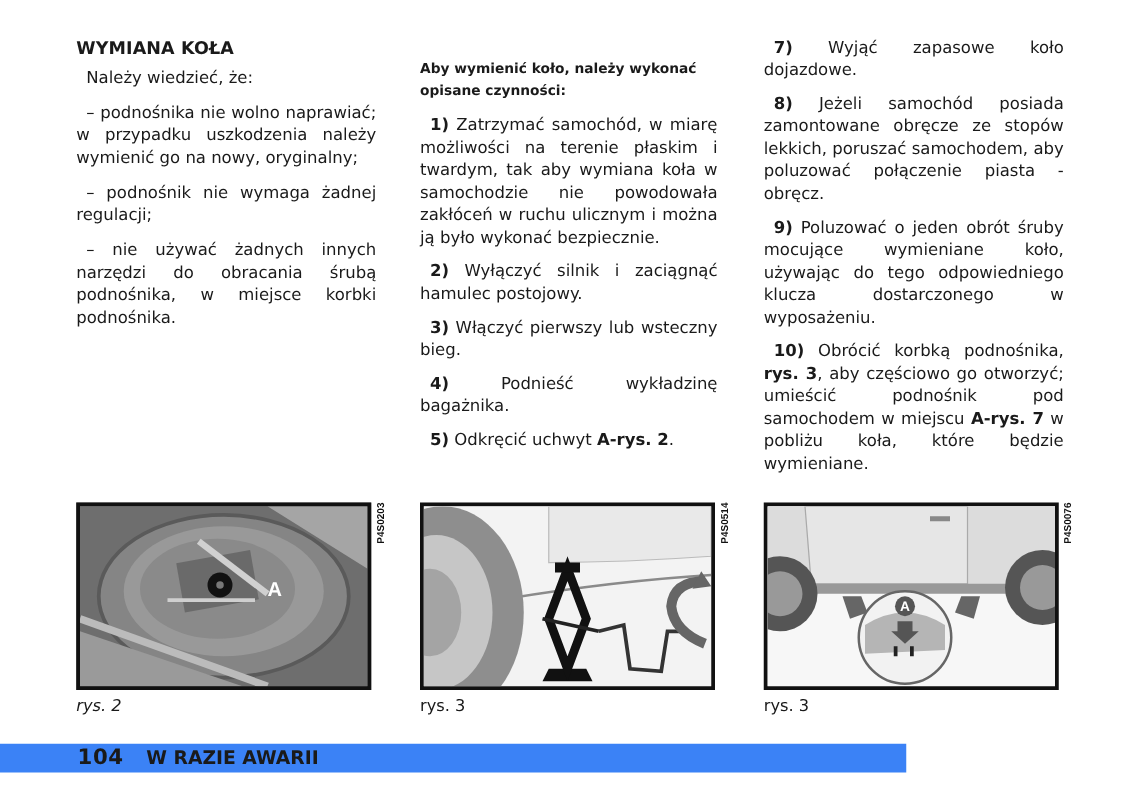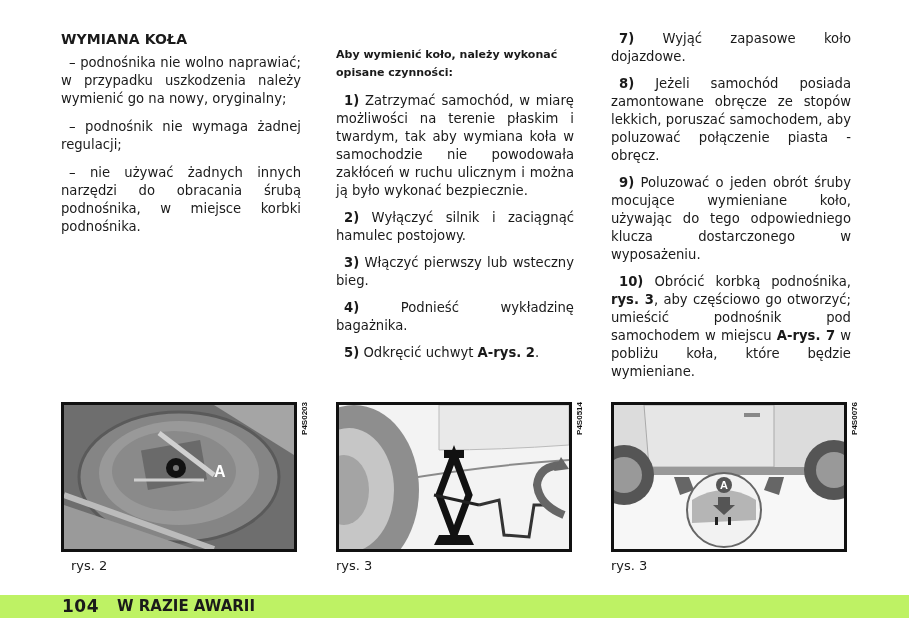--- a/index.html
+++ b/index.html
@@ -18,31 +18,32 @@
     .col1 .para { margin-bottom: 10px; }
     .fig { position: absolute; top: 402px; width: 236px; height: 150px; border: 3px solid #111; box-sizing: border-box; overflow: hidden; }
     .fig1 { left: 61px; background: #7d7d7d; }
     .fig2 { left: 336px; background: #f2f2f2; }
     .fig3 { left: 611px; background: #f4f4f4; }
     .code { position: absolute; top: 402px; font-size: 8px; font-weight: bold; writing-mode: vertical-rl; transform: rotate(180deg); color: #111; font-family: "Liberation Sans", sans-serif; }
     .code1 { left: 300px; }
     .code2 { left: 575px; }
     .code3 { left: 850px; }
     .caption { position: absolute; top: 558px; font-size: 13px; font-family: "DejaVu Sans", sans-serif; }
-    .cap1 { left: 71px; } .cap2 { left: 336px; } .cap3 { left: 611px; }
-    .footer { position: absolute; left: 0; top: 595px; width: 909px; height: 23px; background: #bef264; }
+    .cap1 { left: 61px; font-style: italic; } .cap2 { left: 336px; } .cap3 { left: 611px; }
+    .footer { position: absolute; left: 0; top: 595px; width: 725px; height: 23px; background: #3b82f6; }
     .page-num { position: absolute; left: 62px; top: 0; font-size: 17px; font-weight: bold; line-height: 23px; font-family: "DejaVu Sans", sans-serif; letter-spacing: 0.5px; }
     .section { position: absolute; left: 117px; top: 0; font-size: 15px; font-weight: bold; line-height: 23px; }
     svg { display: block; }
   </style>
 </head>
 <body>
 
 <div class="col col1">
   <div class="heading">WYMIANA KOŁA</div>
+  <p class="para">Należy wiedzieć, że:</p>
   <p class="para">– podnośnika nie wolno naprawiać; w przypadku uszkodzenia należy wymienić go na nowy, oryginalny;</p>
   <p class="para">– podnośnik nie wymaga żadnej regulacji;</p>
   <p class="para">– nie używać żadnych innych narzędzi do obracania śrubą podnośnika, w miejsce korbki podnośnika.</p>
 </div>
 
 <div class="col col2">
   <div class="heading2">Aby wymienić koło, należy wykonać opisane czynności:</div>
   <p class="para"><b>1)</b> <span>Zatrzymać samochód, w miarę możliwości na terenie płaskim i twardym, tak aby wymiana koła w samochodzie nie powodowała zakłóceń w ruchu ulicznym i można ją było wykonać bezpiecznie.</span></p>
   <p class="para"><b>2)</b> <span>Wyłączyć silnik i zaciągnąć hamulec postojowy.</span></p>
   <p class="para"><b>3)</b> <span>Włączyć pierwszy lub wsteczny bieg.</span></p>

